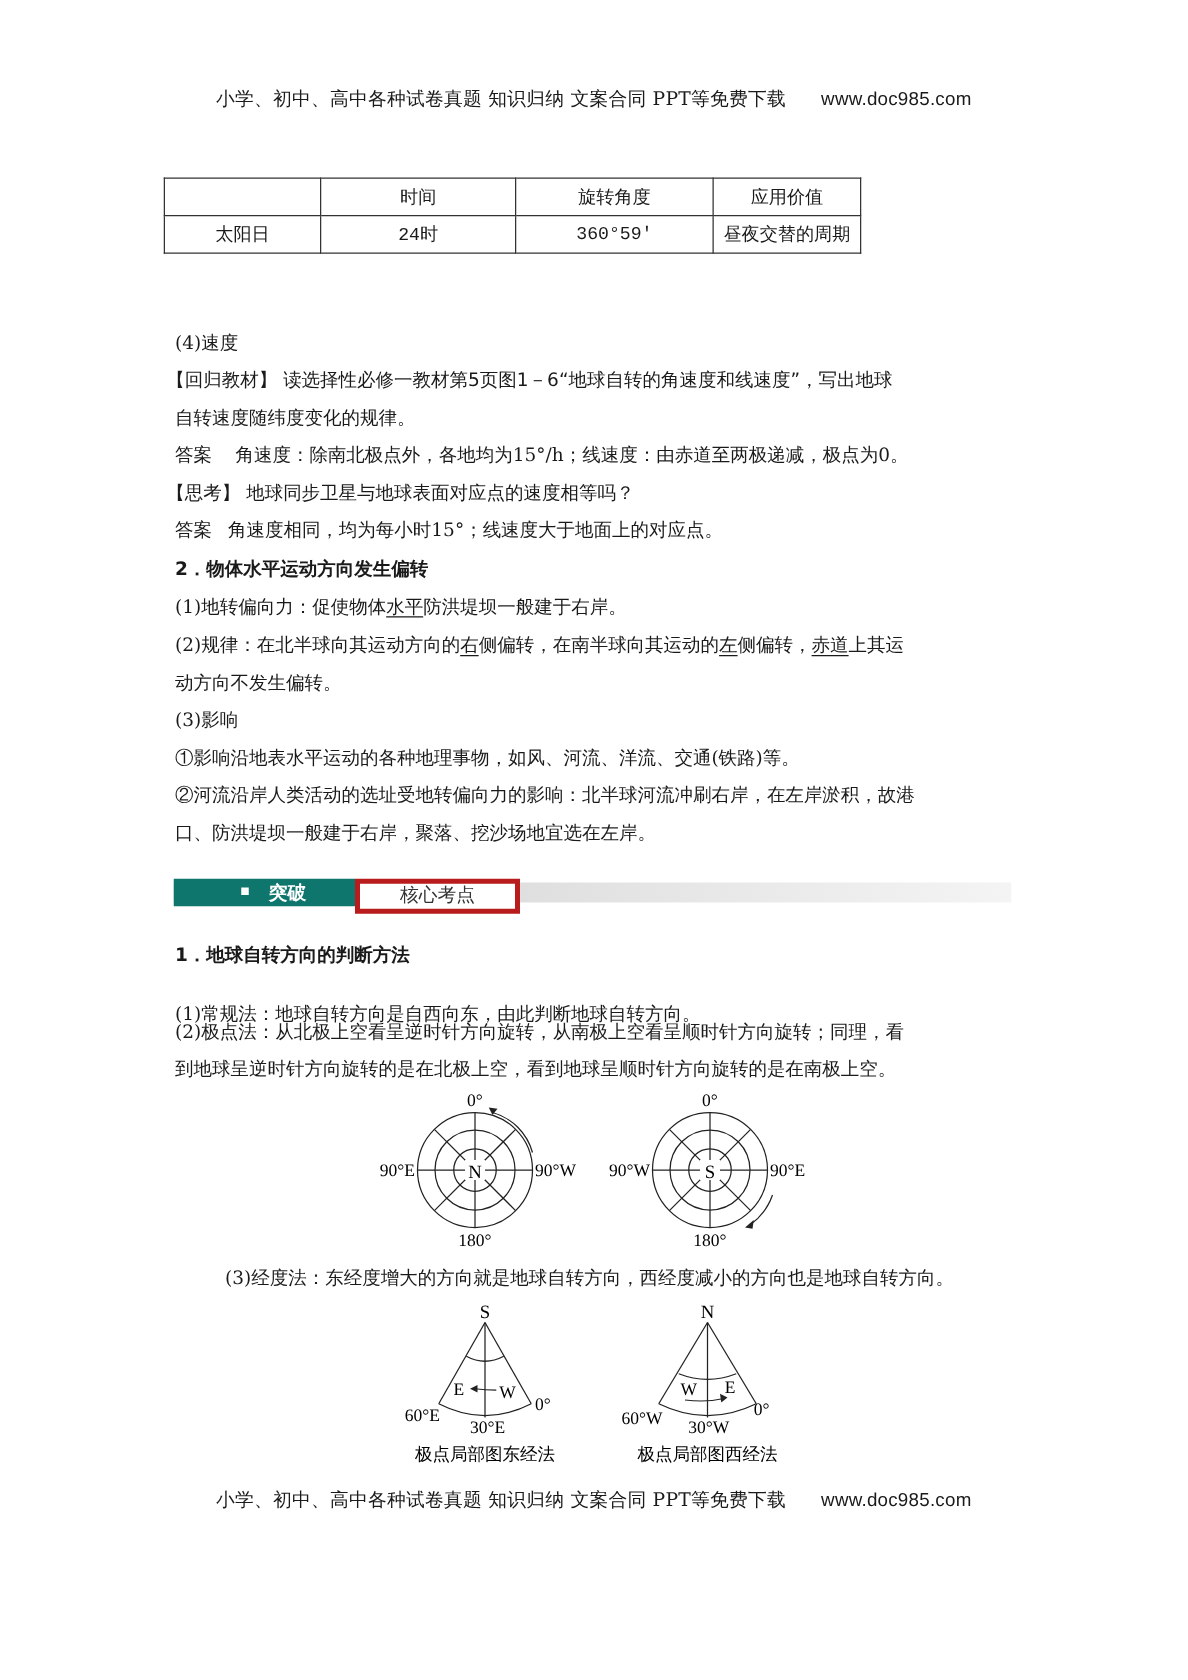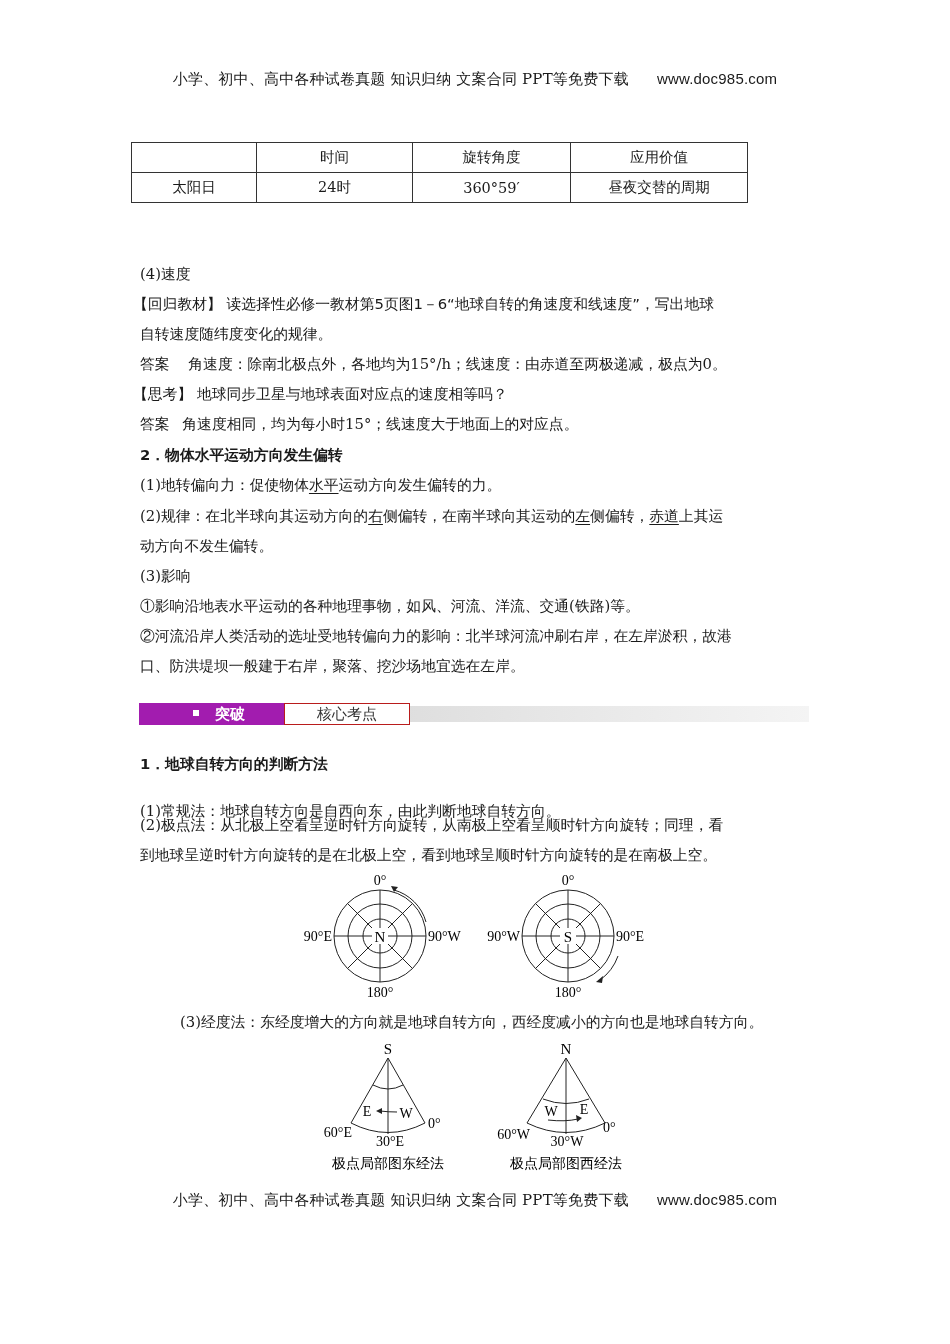--- a/index.html
+++ b/index.html
@@ -4,44 +4,44 @@
 <style>
   html, body { margin: 0; padding: 0; background: #ffffff; }
   body { width: 950px; height: 1344px; position: relative; overflow: hidden;
          font-family: "DejaVu Serif", "Liberation Serif", serif; color: #1a1a1a; }
   .header, .footer { position: absolute; left: 0; width: 950px; text-align: center;
          font-size: 15px; letter-spacing: 0.2px; }
   .header { top: 70px; }
   .footer { top: 1191px; }
   .header .url, .footer .url { margin-left: 28px; font-family: Liberation Sans, sans-serif; }
 
-  table.info { position: absolute; left: 131px; top: 142px; width: 617px;
-         border-collapse: collapse; font-size: 14.5px; }
+  table.info { position: absolute; left: 131px; top: 142px; width: 558px;
+         border-collapse: collapse; font-size: 14.5px; font-family: Liberation Mono, monospace; }
   table.info td { border: 1px solid #333; text-align: center; height: 29px; padding: 0; }
   table.info td.c0 { width: 124px; }
   table.info td.c1 { width: 155px; }
   table.info td.c2 { width: 157px; }
 
   .line { position: absolute; left: 140px; font-size: 14.8px; white-space: nowrap; }
   .bracket { font-family: "DejaVu Sans", sans-serif; font-weight: normal; }
   .sans { font-family: "DejaVu Sans", sans-serif; }
   .bold { font-weight: bold; font-family: "DejaVu Sans", sans-serif; }
   .u { text-decoration: underline; text-underline-offset: 3px; }
   .ans-label { font-family: "DejaVu Sans", sans-serif; margin-right: 14px; }
 
   .section-bar { position: absolute; left: 139px; top: 700px; width: 670px; height: 30px; }
   .section-bar .bg { position: absolute; left: 0; top: 6px; width: 670px; height: 16px;
          background: linear-gradient(to right, #cfcfcf, #e6e6e6 60%, #f4f4f4); }
   .section-bar .dark { position: absolute; left: 0; top: 3px; width: 145px; height: 22px;
-         background: #a21caf; color: #fff; font-family: "DejaVu Sans", sans-serif;
+         background: #0f766e; color: #fff; font-family: "DejaVu Sans", sans-serif;
          font-weight: bold; font-size: 15px; line-height: 22px; }
   .section-bar .dark .sq { display: inline-block; width: 6px; height: 6px; background: #fff;
          margin-left: 54px; margin-right: 16px; vertical-align: middle; position: relative; top: -2px; }
   .section-bar .light { position: absolute; left: 145px; top: 3px; width: 124px; height: 20px;
-         background: #fff; border: 1px solid #b91c1c; font-family: Liberation Sans, sans-serif;
+         background: #fff; border: 4px solid #b91c1c; font-family: Liberation Sans, sans-serif;
          font-size: 15px; line-height: 20px; text-align: center; color: #333; }
 
   .fig { position: absolute; }
   .fig svg text { font-family: "Liberation Serif", serif; }
   .caption { font-family: "DejaVu Sans", sans-serif; font-size: 14px; }
 </style>
 </head>
 <body>
 
 <div class="header">
@@ -79,21 +79,21 @@
   <span class="bracket">【思考】</span>
   <span>地球同步卫星与地球表面对应点的速度相等吗？</span>
 </div>
 <div class="line" style="top:415px;">
   <span class="ans-label" style="margin-right:8px;">答案</span>
   <span>角速度相同，均为每小时15°；线速度大于地面上的对应点。</span>
 </div>
 
 <div class="line bold" style="top:446px;">2．物体水平运动方向发生偏转</div>
 <div class="line" style="top:476px;">
-  <span>(1)地转偏向力：促使物体</span><span class="u">水平</span><span>运动方向发生偏转的力。</span>
+  <span>(1)地转偏向力：促使物体</span><span class="u">水平</span><span>防洪堤坝一般建于右岸。</span>
 </div>
 <div class="line" style="top:507px;">
   <span>(2)规律：在北半球向其运动方向的</span><span class="u">右</span><span>侧偏转，在南半球向其运动的</span><span class="u">左</span><span>侧偏转，</span><span class="u">赤道</span><span>上其运</span>
 </div>
 <div class="line" style="top:537px;">动方向不发生偏转。</div>
 <div class="line" style="top:567px;">(3)影响</div>
 <div class="line" style="top:597px;">①影响沿地表水平运动的各种地理事物，如风、河流、洋流、交通(铁路)等。</div>
 <div class="line" style="top:627px;">②河流沿岸人类活动的选址受地转偏向力的影响：北半球河流冲刷右岸，在左岸淤积，故港</div>
 <div class="line" style="top:657px;">口、防洪堤坝一般建于右岸，聚落、挖沙场地宜选在左岸。</div>
 

